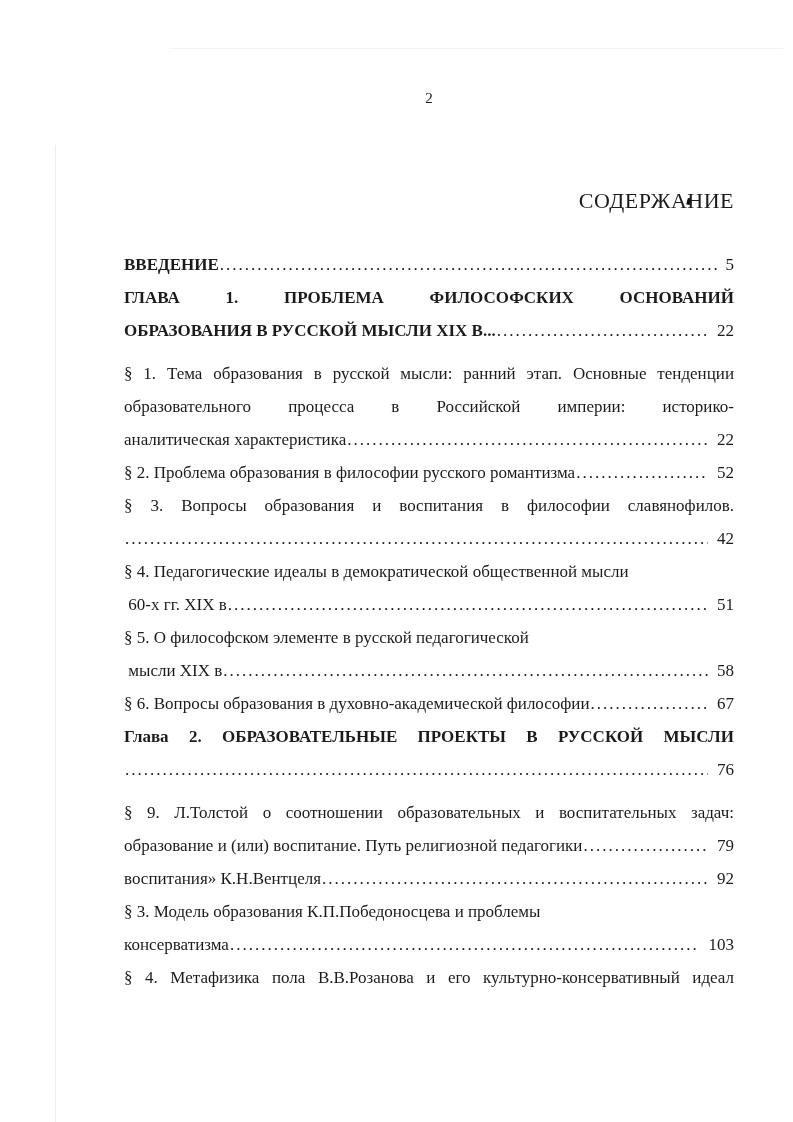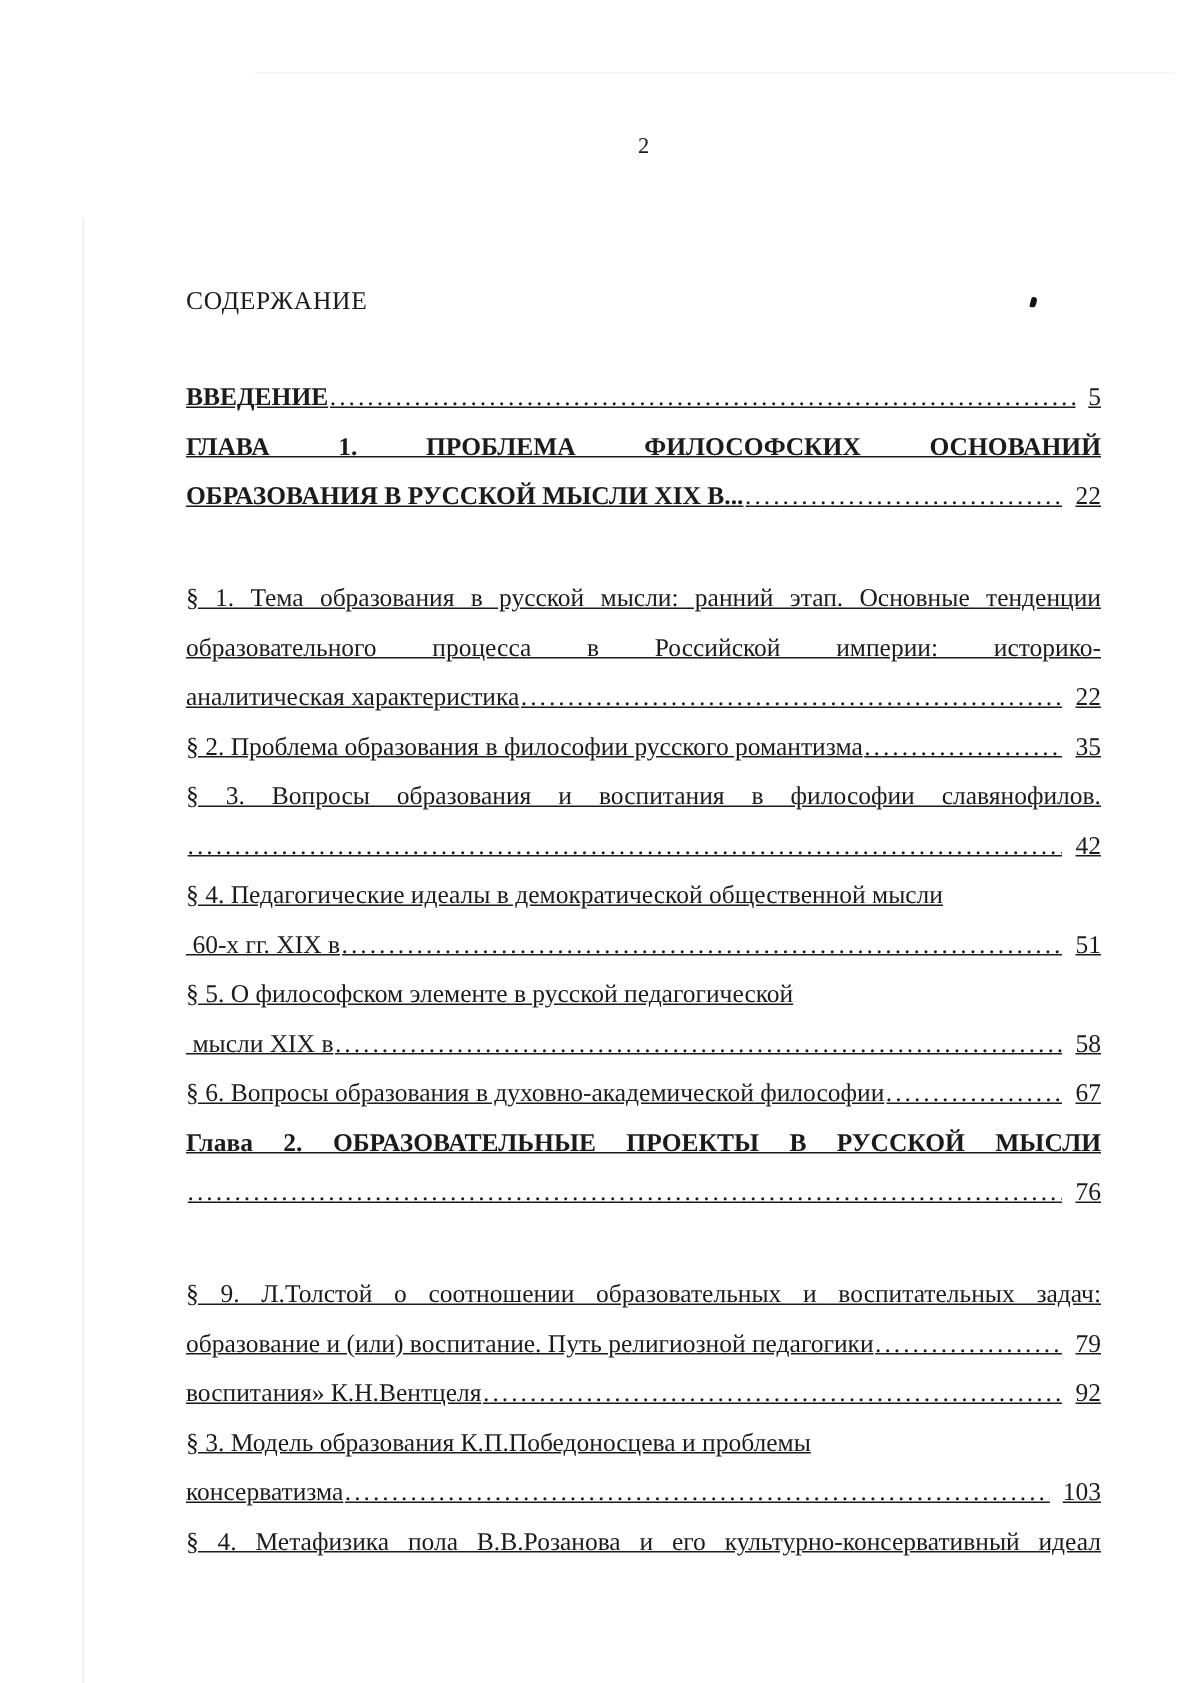--- a/index.html
+++ b/index.html
@@ -51,36 +51,35 @@
   }
   .folio {
     margin-top: 88px;
     text-align: center;
     font-size: 15px;
     line-height: 20px;
   }
   .doc-title {
     margin-top: 80px;
     margin-bottom: 34px;
-    text-align: left;
-    font-size: 17px;
+    text-align: right;
+    font-size: 22px;
     letter-spacing: 0.5px;
     line-height: 26px;
   }
   .toc { }
   .entry { margin: 0; }
   .entry.kind-chapter { }
-  .entry.kind-chapter + .entry.kind-section { margin-top: 35px; }
+  .entry.kind-chapter + .entry.kind-section { margin-top: 10px; }
   .entry.bold .text { font-weight: 700; }
   .line {
     display: flex;
     align-items: center;
     line-height: 33px;
     font-size: 17px;
-    text-decoration: underline;
   }
   .line.justify {
     display: block;
     text-align: justify;
     text-align-last: justify;
   }
   .line .text { white-space: pre; }
   .line.justify .text { white-space: normal; }
   .dots {
     flex: 1 1 auto;
@@ -143,21 +142,21 @@
   <div class="line">
     <span class="text">аналитическая характеристика</span>
     <span class="dots">........................................................................................................................................................................................................</span>
     <span class="pageref">22</span>
   </div>
 </div>
       <div class="entry kind-section">
   <div class="line">
     <span class="text">§ 2. Проблема образования в философии русского романтизма</span>
     <span class="dots">........................................................................................................................................................................................................</span>
-    <span class="pageref">35</span>
+    <span class="pageref">52</span>
   </div>
 </div>
       <div class="entry kind-section">
   <div class="line justify">
     <span class="text">§ 3. Вопросы образования и воспитания в философии славянофилов.</span>
     
     
   </div>
 
   <div class="line">

